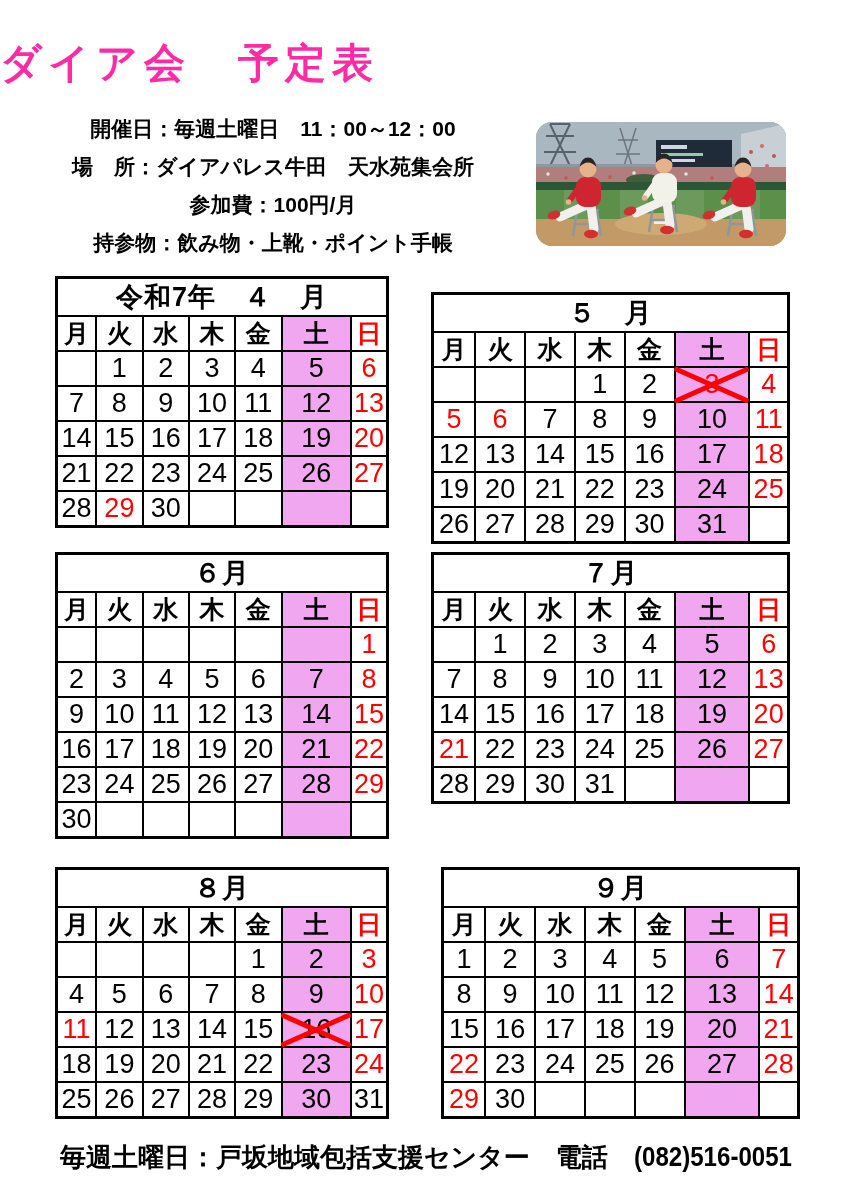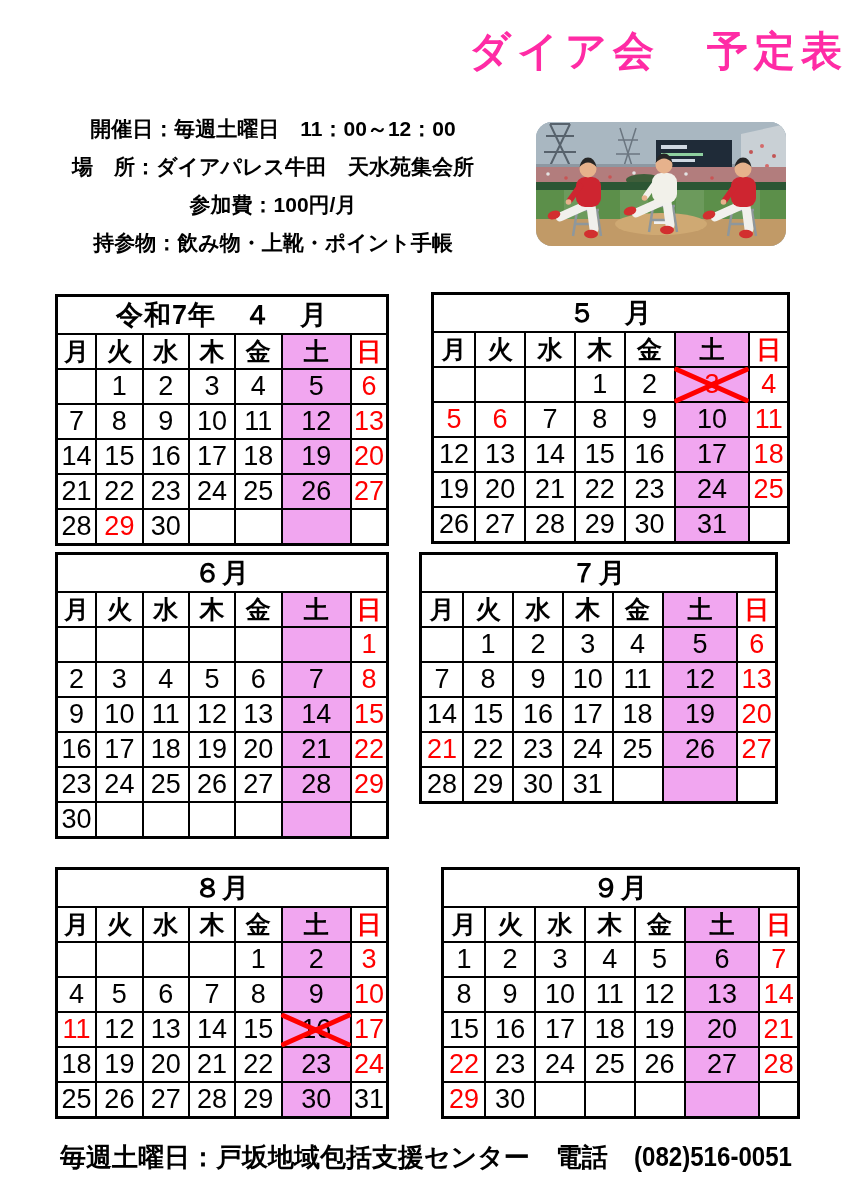--- a/index.html
+++ b/index.html
@@ -2,35 +2,35 @@
 <html><head>
 <meta charset="utf-8">
 <style>
   html,body{margin:0;padding:0;background:#fff;}
   .page{
     position:relative;width:848px;height:1200px;background:#ffffff;overflow:hidden;
     font-family:"Liberation Sans","DejaVu Sans",sans-serif;color:#000;
     --title-pink:#ff2ba5;--sat-bg:#f1a6f0;--sun-red:#ff0000;
   }
   .doc-title{
-    position:absolute;top:24px;left:0;width:100%;margin:0;text-align:right;
+    position:absolute;top:36px;left:0;width:100%;margin:0;text-align:left;
     font-size:41px;font-weight:bold;letter-spacing:6px;color:var(--title-pink);white-space:pre;
   }
   .info-block{position:absolute;left:72px;top:110px;}
   .info-line{height:38px;line-height:38px;font-size:21px;font-weight:bold;white-space:pre;text-align:center;}
   .photo{
     position:absolute;left:536px;top:122px;width:250px;height:124px;
     border-radius:16px;overflow:hidden;box-shadow:0 0 0 1px #9fb3c0 inset;
   }
   .photo svg{display:block;width:250px;height:124px;}
   .cal{position:absolute;}
-  .cal-pos-0{left:55px;top:276px;width:334px;margin-top:18px;}
+  .cal-pos-0{left:55px;top:276px;width:334px;}
   .cal-pos-1{left:431px;top:292px;width:359px;border-radius:20px;}
   .cal-pos-2{left:55px;top:552px;width:334px;}
-  .cal-pos-3{left:419px;top:552px;width:359px;}
+  .cal-pos-3{left:431px;top:552px;width:359px;}
   .cal-pos-4{left:55px;top:867px;width:334px;}
   .cal-pos-5{left:431px;top:867px;width:359px;padding-left:10px;}
   table.cal-t{border-collapse:collapse;width:100%;table-layout:fixed;border:3px solid #000;background:#fff;}
   .cal-t td,.cal-t th{border:2px solid #000;text-align:center;padding:0;overflow:visible;}
   .cal-t td.title-cell{height:30px;font-size:27px;font-weight:600;letter-spacing:1px;white-space:pre;}
   .cal-t th.wd{height:30px;font-size:25px;font-weight:600;}
   .cal-t td.dc{height:33px;font-size:27px;font-weight:normal;line-height:33px;}
   .col-0{width:12%}.col-1{width:14%}.col-2{width:14%}.col-3{width:14%}.col-4{width:14%}.col-5{width:21%}.col-6{width:11%}
   .sat{background:var(--sat-bg);}
   .red{color:var(--sun-red);}

